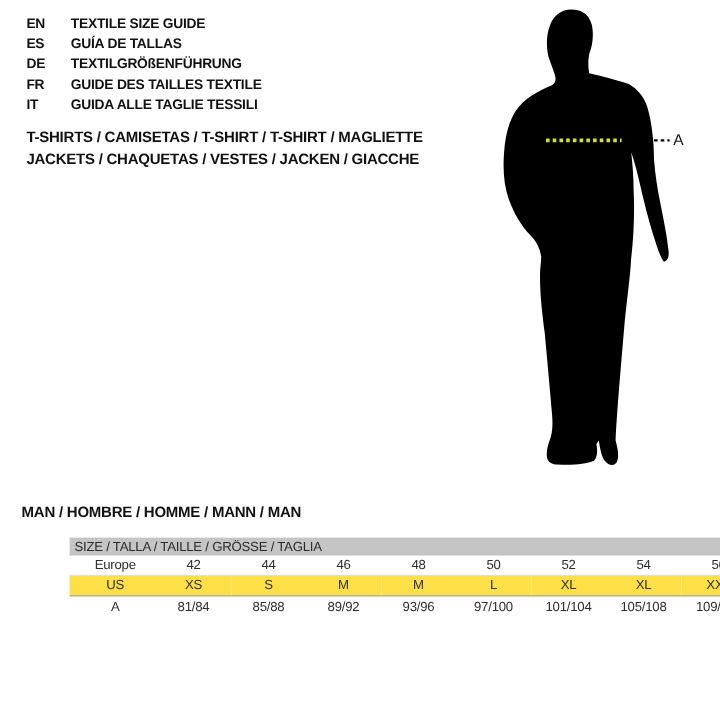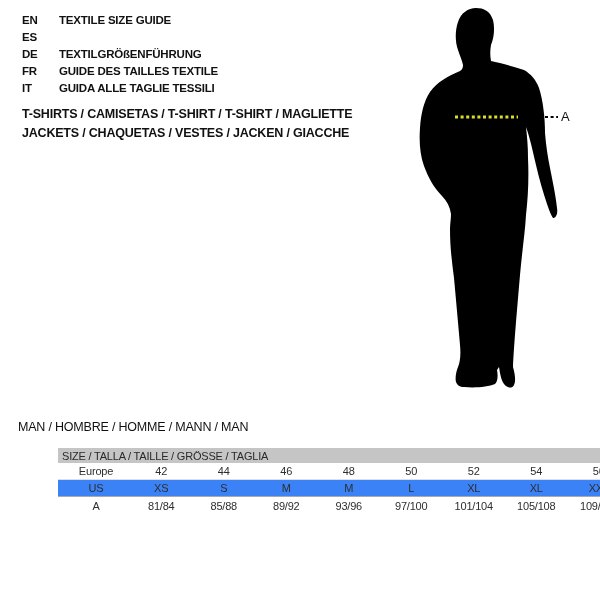--- a/index.html
+++ b/index.html
@@ -12,45 +12,46 @@
   .lang-row{display:flex;height:17px;line-height:17px;font-size:11.5px;font-weight:bold;letter-spacing:-0.2px;}
   .lang-code{width:37px;flex:0 0 37px;}
   .lang-label{white-space:nowrap;}
   
   .categories{position:absolute;left:22px;top:105px;font-size:12.5px;font-weight:bold;letter-spacing:-0.2px;}
   .categories div{height:18.5px;line-height:18.5px;white-space:nowrap;}
   
   .figure-wrap{position:absolute;left:400px;top:0px;width:180px;height:400px;}
   .measure-label{position:absolute;left:561px;top:109px;font-size:13px;font-weight:500;color:#111;}
   
-  .section-title{position:absolute;left:18px;top:420px;font-size:12.5px;font-weight:normal;letter-spacing:-0.2px;white-space:nowrap;}
+  .section-title{position:absolute;left:18px;top:420px;font-size:12.5px;font-weight:bold;letter-spacing:-0.2px;white-space:nowrap;}
   
   .size-table{position:absolute;left:18px;top:448px;width:572px;border-collapse:collapse;table-layout:fixed;font-size:11px;letter-spacing:-0.2px;color:#2e2e2e;margin-left:40px;}
   .size-table col.label-col{width:72px;}
   .size-table td{padding:0;height:16px;text-align:center;vertical-align:middle;}
   .size-table td.row-label{text-align:center;padding-left:4px;}
   .size-table tr.tbl-header td{background:#c5c5c5;text-align:left;padding-left:4px;color:#2a2a2a;font-weight:500;height:15px;}
-  .size-table tr.stripe td{background:#3b82f6;}
+  .size-table tr.stripe td{background:#fde047;}
   .size-table tr.stripe-first td{border-top:1px solid #dedede;}
   .size-table tr.row-a td{border-top:1px solid #a9a9a9;height:17px;}
   
   .footnote{position:absolute;left:18px;top:548px;font-size:11.5px;font-weight:bold;letter-spacing:-0.2px;white-space:nowrap;}
 </style>
 </head>
 <body>
 
 <div id="stage">
 
   <div class="lang-block">
     <div class="lang-row">
       <span class="lang-code">EN</span>
       <span class="lang-label">TEXTILE SIZE GUIDE</span>
     </div>
     <div class="lang-row">
       <span class="lang-code">ES</span>
+      <span class="lang-label">GUÍA DE TALLAS</span>
     </div>
     <div class="lang-row">
       <span class="lang-code">DE</span>
       <span class="lang-label">TEXTILGRÖßENFÜHRUNG</span>
     </div>
     <div class="lang-row">
       <span class="lang-code">FR</span>
       <span class="lang-label">GUIDE DES TAILLES TEXTILE</span>
     </div>
     <div class="lang-row">

